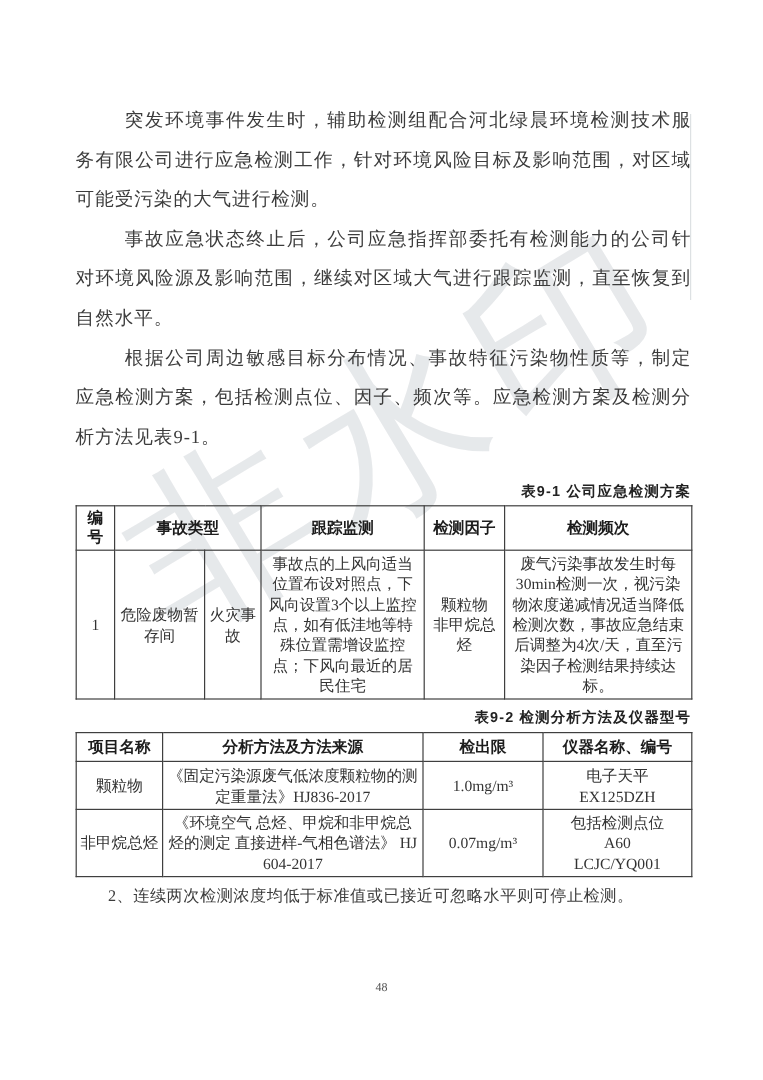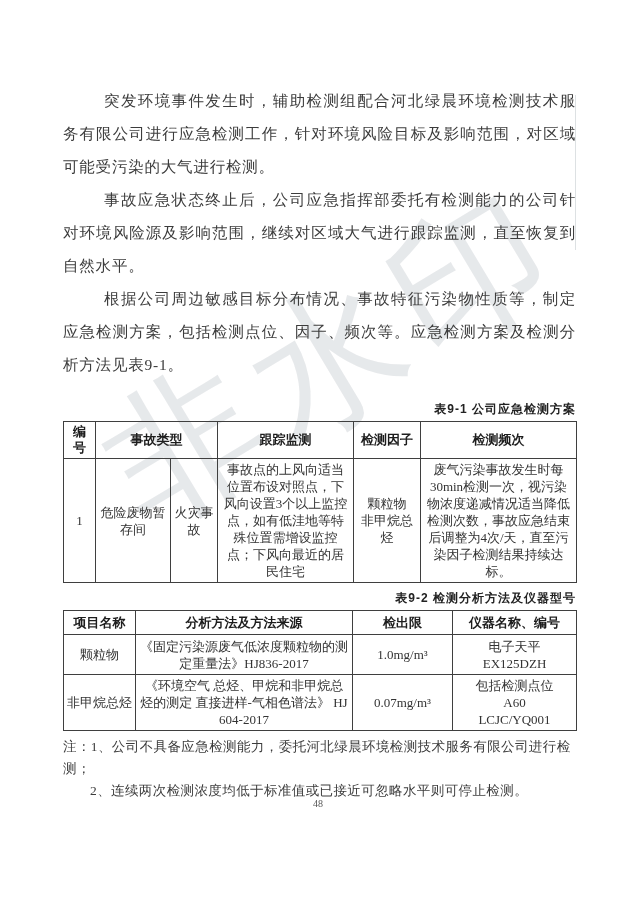--- a/index.html
+++ b/index.html
@@ -101,21 +101,21 @@
     margin-top:5px;
     font-size:13.5px;
     line-height:22px;
     color:#3c3c3c;
     letter-spacing:.4px;
   }
   .notes .n2{padding-left:27px;}
   .pagenum{
     position:absolute;
     left:0;right:0;
-    top:798px;
+    top:818px;
     text-align:center;
     font-size:10px;
     color:#555;
     z-index:1;
   }
 </style>
 </head>
 <body>
 
 <div class="wm">非水印</div>
@@ -187,20 +187,19 @@
         <td>《环境空气 总烃、甲烷和非甲烷总烃的测定 直接进样-气相色谱法》 HJ 604-2017</td>
         <td>0.07mg/m³</td>
         <td class="preline">包括检测点位
 A60
 LCJC/YQ001</td>
       </tr>
     </tbody>
       </table>
 
     <div class="notes">
-      <div class="n1">注：1、公司不具备应急检测能力，委托河北绿晨环境检测技术服务有限公司进行检测；</div>
       <div class="n2">2、连续两次检测浓度均低于标准值或已接近可忽略水平则可停止检测。</div>
     </div>
 
   </div>
 </div>
 
 <div class="pagenum">48</div>
 
 </body></html>

